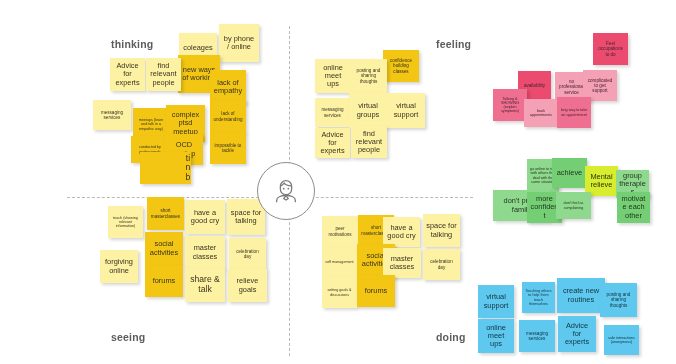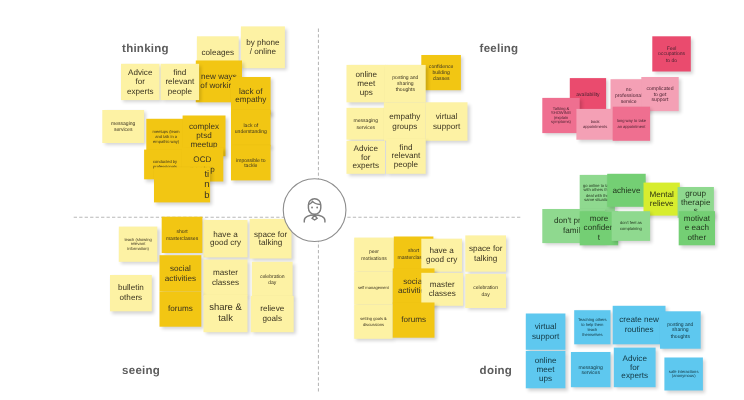--- a/index.html
+++ b/index.html
@@ -143,21 +143,21 @@
         <div class="note y-light t-md" style="left: 270px; top: 59px; width: 36px; height: 34px;">
           <span>online meet ups</span>
         </div>
         <div class="note y-light t-sm" style="left: 305px; top: 59px; width: 37px; height: 34px;">
           <span>posting and sharing thoughts</span>
         </div>
         <div class="note y-light t-sm" style="left: 270px; top: 98px; width: 35px; height: 29px;">
           <span>messaging services</span>
         </div>
         <div class="note y-light t-md" style="left: 304px; top: 93px; width: 38px; height: 35px;">
-          <span>empathy groups</span>
+          <span>virtual groups</span>
         </div>
         <div class="note y-light t-md" style="left: 342px; top: 93px; width: 38px; height: 35px;">
           <span>virtual support</span>
         </div>
         <div class="note y-light t-md" style="left: 270px; top: 128px; width: 35px; height: 30px;">
           <span>Advice for experts</span>
         </div>
         <div class="note y-light t-md" style="left: 306px; top: 126px; width: 36px; height: 32px;">
           <span>find relevant people</span>
         </div>
@@ -178,21 +178,21 @@
         <div class="note y-dark t-md" style="left: 100px; top: 232px; width: 38px; height: 33px;">
           <span>social activities</span>
         </div>
         <div class="note y-light t-md" style="left: 140px; top: 236px; width: 40px; height: 33px;">
           <span>master classes</span>
         </div>
         <div class="note y-light t-sm" style="left: 184px; top: 238px; width: 37px; height: 32px;">
           <span>celebration day</span>
         </div>
         <div class="note y-light t-md" style="left: 55px; top: 250px; width: 38px; height: 33px;">
-          <span>bulletin others</span>
+          <span>forgiving online</span>
         </div>
         <div class="note y-dark t-md" style="left: 100px; top: 265px; width: 38px; height: 32px;">
           <span>forums</span>
         </div>
         <div class="note y-light t-lg" style="left: 140px; top: 268px; width: 40px; height: 34px;">
           <span>share &amp; talk</span>
         </div>
         <div class="note y-light t-md" style="left: 183px; top: 269px; width: 39px; height: 33px;">
           <span>relieve goals</span>
         </div>

